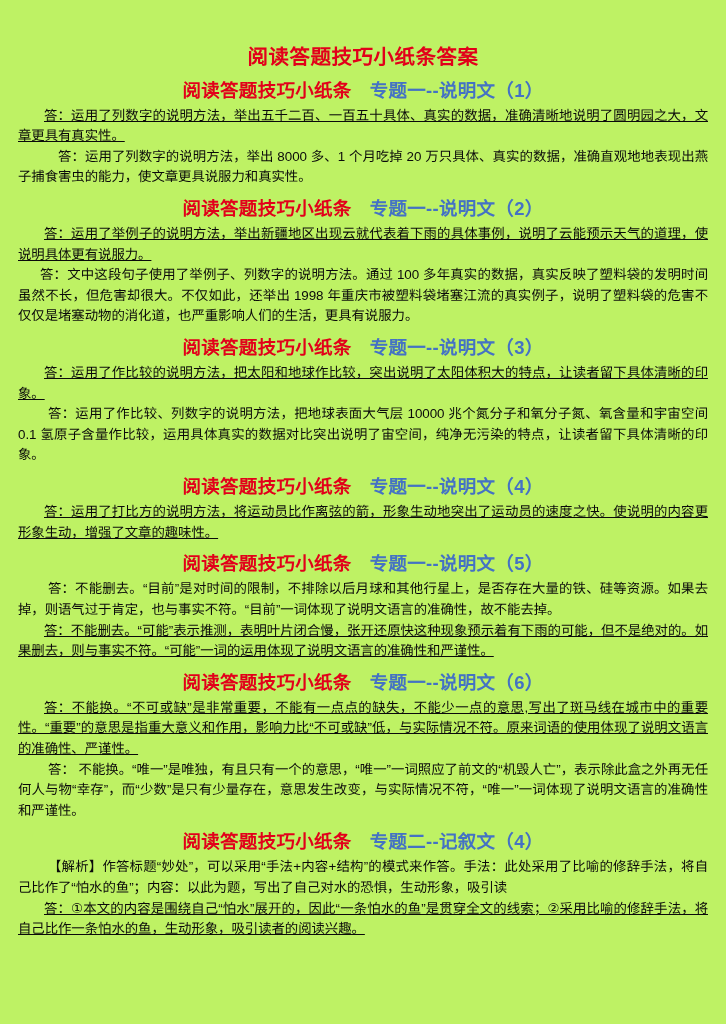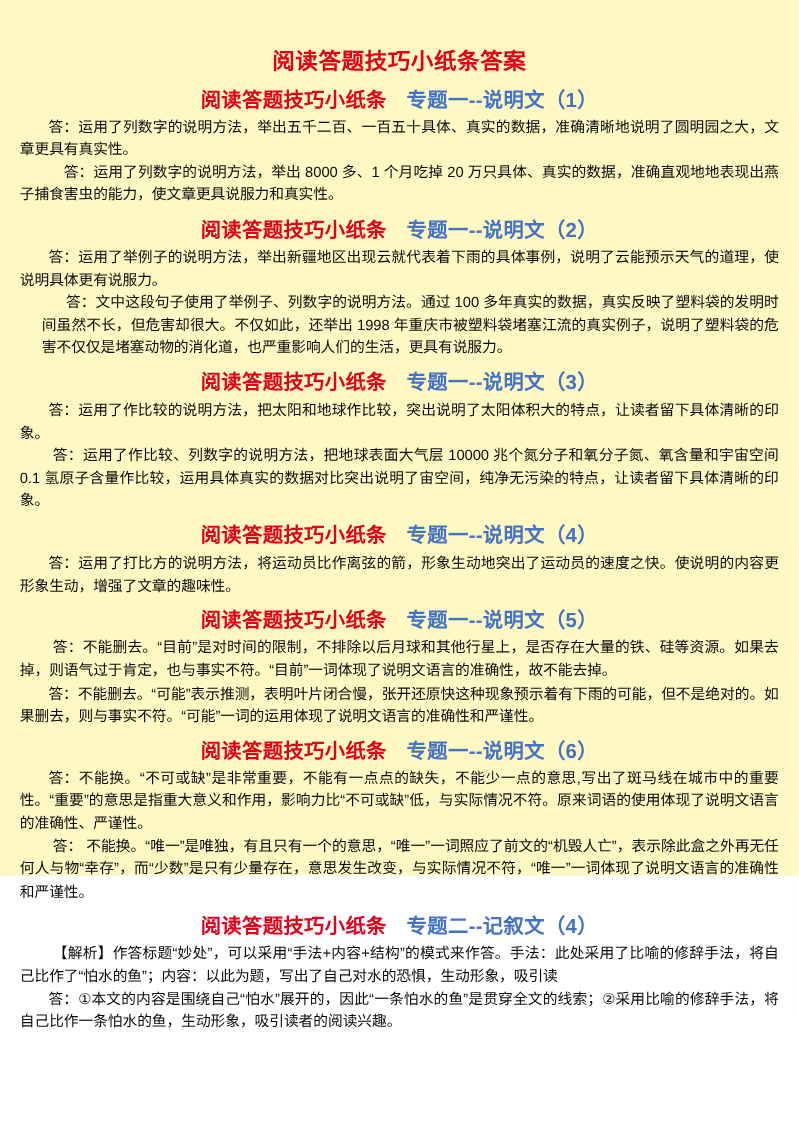--- a/index.html
+++ b/index.html
@@ -10,24 +10,24 @@
   }
   body {
     width: 726px;
     height: 1024px;
     font-family: "Liberation Serif", "DejaVu Serif", serif;
     color: #000000;
     overflow: hidden;
   }
   .page {
     width: 726px;
-    height: 796px;
+    height: 1024px;
     box-sizing: border-box;
     padding: 44px 18px 0 18px;
-    background: #fef9c3;
+    background: #bef264;
     position: relative;
   }
   .doc-title {
     text-align: center;
     color: #E2001A;
     font-weight: bold;
     font-size: 20.5px;
     letter-spacing: 0.5px;
     line-height: 1.25;
     margin: 0 0 7px 0;
@@ -61,24 +61,24 @@
   .para {
     font-size: 13.4px;
     line-height: 20.6px;
     text-align: justify;
     text-justify: inter-ideograph;
     margin: 0;
     letter-spacing: -0.05px;
     font-family: "Liberation Sans", "DejaVu Sans", sans-serif;
     color: #0a0a0a;
   }
-  .indent-1 { text-indent: 26px; }
+  .indent-1 { text-indent: 26px; text-decoration: underline; }
   .indent-2 { text-indent: 40px; }
   .indent-3 { text-indent: 30px; }
-  .indent-4 { text-indent: 22px; margin-left: 20px; }
+  .indent-4 { text-indent: 22px; }
 </style>
 </head>
 <body>
 
 <div class="page">
 
   <h1 class="doc-title">阅读答题技巧小纸条答案</h1>
 
   <div class="section">
     <div class="section-heading">

